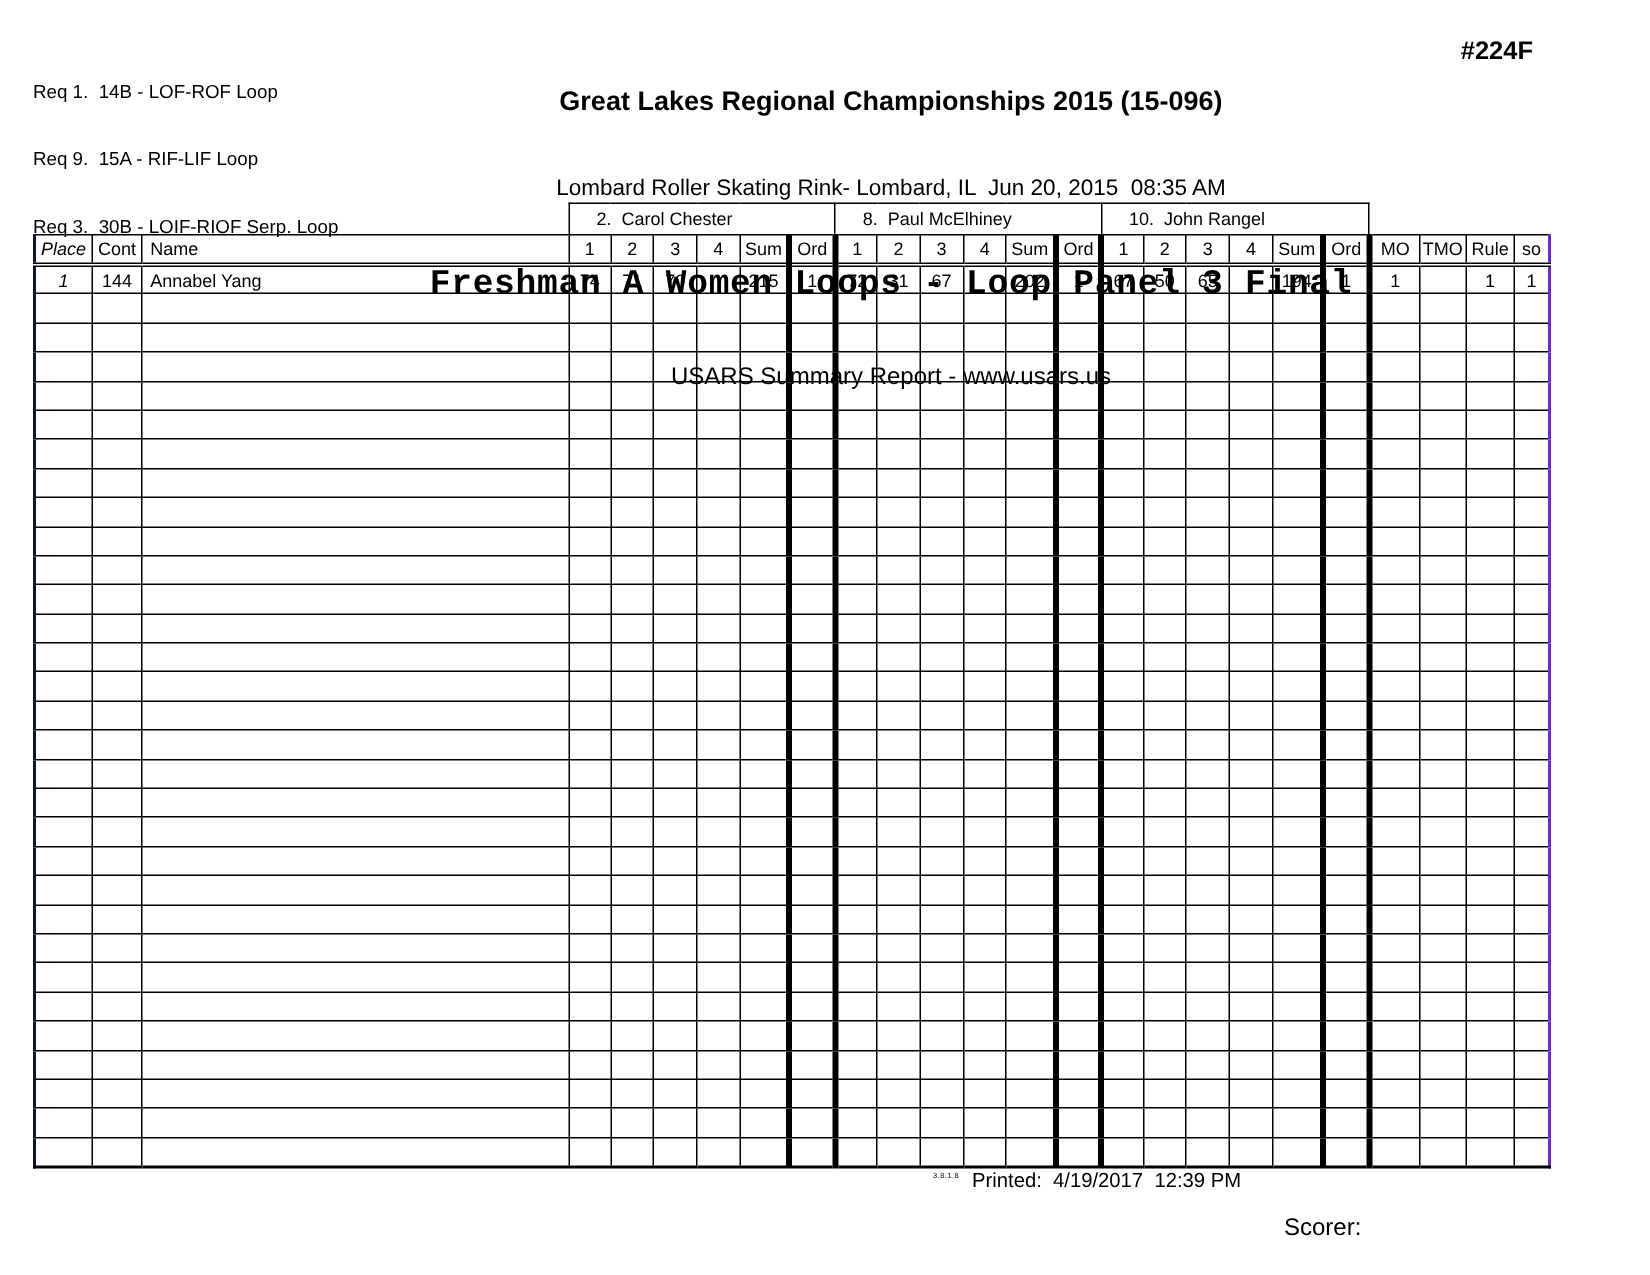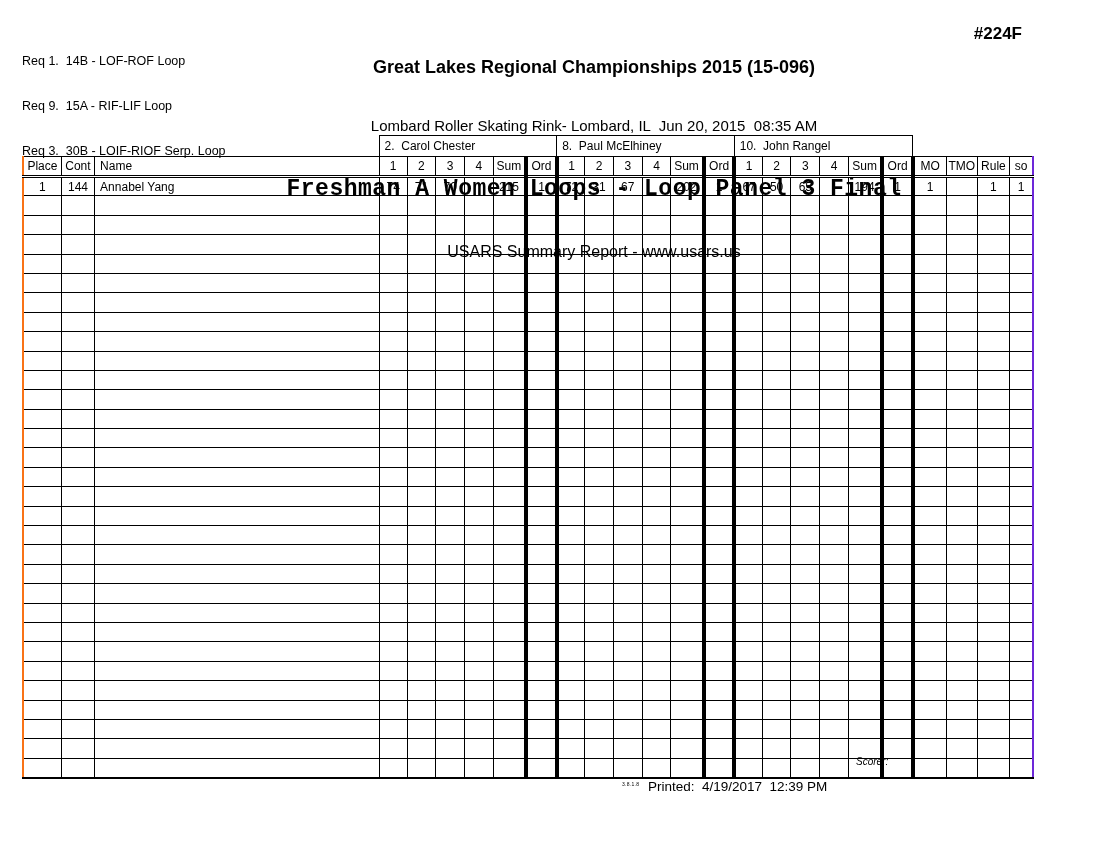--- a/index.html
+++ b/index.html
@@ -68,39 +68,39 @@
     white-space: pre;
     box-sizing: border-box;
   }
   tr.judge-row td {
     border: none;
     height: 21px;
   }
   tr.judge-row td.judgebox {
     border: 1px solid #000;
     text-align: left;
-    padding-left: 5px;
+    padding-left: 18px;
     font-size: 12px;
   }
   tr.head-row th {
     height: 20px;
     border-bottom: 3px double #000;
   }
   .name-cell {
     text-align: left !important;
     padding-left: 5px !important;
   }
   .ord-col {
     border-left: 4px solid #000 !important;
     border-right: 4px solid #000 !important;
   }
   td.ord-col { font-weight: bold; }
   .bold-cell { font-weight: bold; }
   
-  tr.head-row th:first-child, tbody td:first-child { border-left: 2px solid #f97316; }
+  tr.head-row th:first-child, tbody td:first-child { border-left: 2px solid #0f172a; font-style: italic; }
   tr.head-row th:last-child,  tbody td:last-child  { border-right: 2px solid #6d28d9; }
   tbody tr:last-child td { border-bottom: 2px solid #000; }
 
   
   .footer-version {
     position: absolute;
     left: 622px;
     top: 781px;
     font-size: 5px;
     letter-spacing: 0.3px;
@@ -108,23 +108,22 @@
   .footer-printed {
     position: absolute;
     left: 648px;
     top: 779px;
     font-size: 13.5px;
     white-space: pre;
   }
   .footer-scorer {
     position: absolute;
     left: 856px;
-    top: 756px;
-    font-size: 10px;
-    font-style: italic;
+    top: 810px;
+    font-size: 16px;
   }
 </style>
 </head>
 <body>
 
 <div class="page">
 
   <div class="req-block">
     <div>Req 1.  14B - LOF-ROF Loop</div>
     <div>Req 9.  15A - RIF-LIF Loop</div>

